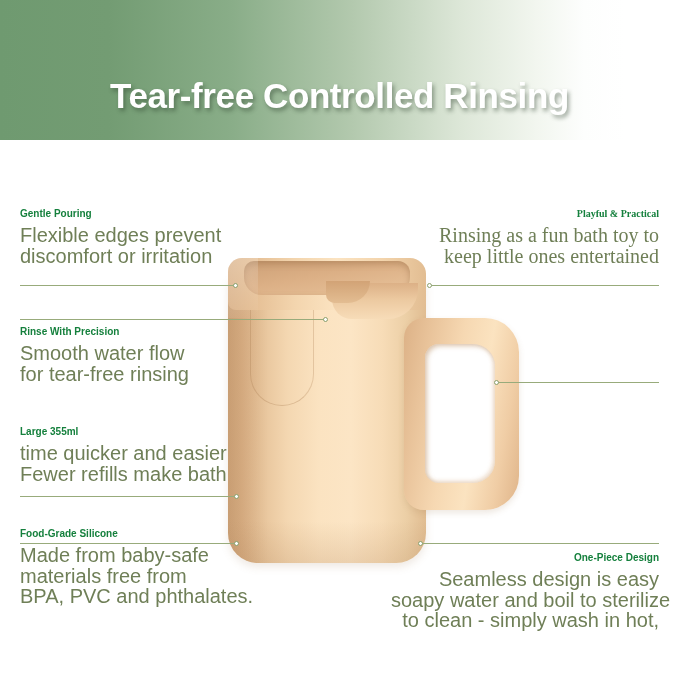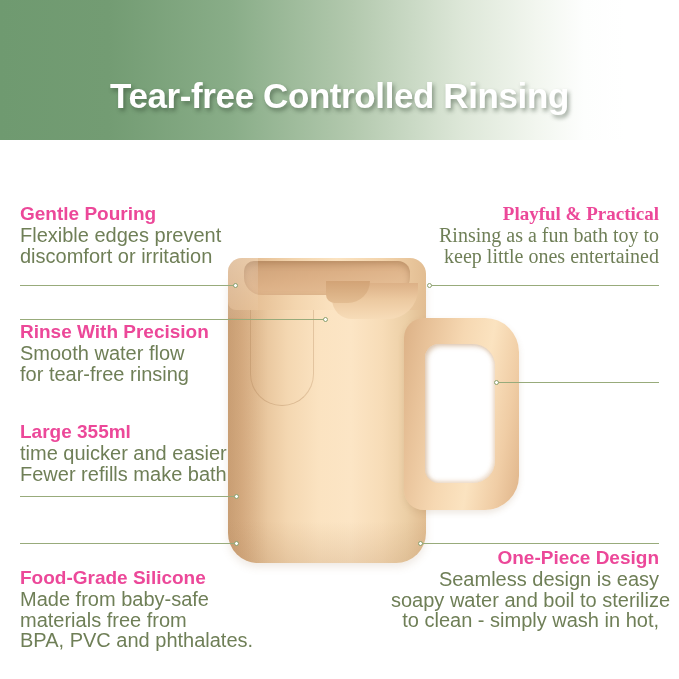--- a/index.html
+++ b/index.html
@@ -56,23 +56,23 @@
     white-space: nowrap;
     margin-top: 26px;
   }
 
   
   .callout {
     position: absolute;
     width: 260px;
   }
   .callout .c-title {
-    font-size: 19px;
+    font-size: 10px;
     font-weight: bold;
-    color: #ec4899;
+    color: #15803d;
     line-height: 20px;
     margin: 0 0 1px 0;
     white-space: nowrap;
   }
   .callout .c-body {
     font-size: 20px;
     font-weight: normal;
     color: #6f7f57;
     line-height: 20.5px;
     white-space: nowrap;
@@ -290,21 +290,21 @@
   <div class="callout left" style="top:422px;">
     <div class="c-title">Large 355ml</div>
     <div class="c-body">time quicker and easier</div>
     <div class="c-body">Fewer refills make bath</div>
   </div>
   <div class="leader dot-right" style="left:20px; top:492px; width:218px;">
     <div class="lline"></div>
     <div class="ldot"></div>
   </div>
 
-  <div class="callout left" style="top:568px;">
+  <div class="callout left" style="top:524px;">
     <div class="c-title">Food-Grade Silicone</div>
     <div class="c-body">Made from baby-safe</div>
     <div class="c-body">materials free from</div>
     <div class="c-body">BPA, PVC and phthalates.</div>
   </div>
   <div class="leader dot-right" style="left:20px; top:539px; width:218px;">
     <div class="lline"></div>
     <div class="ldot"></div>
   </div>
 

